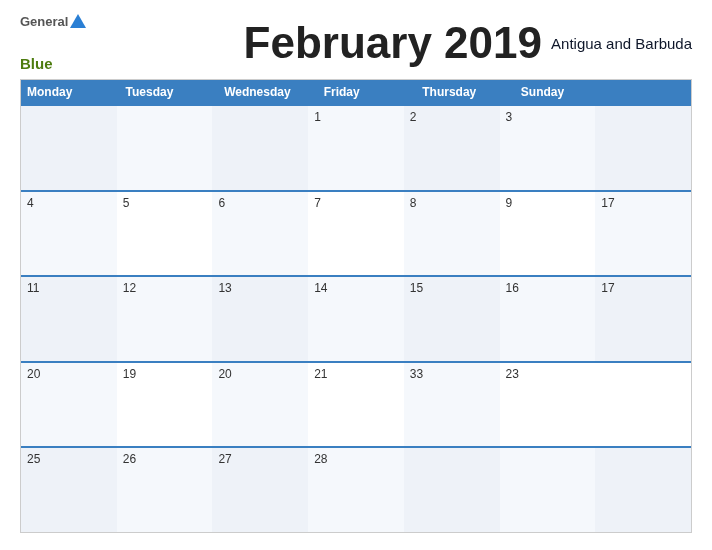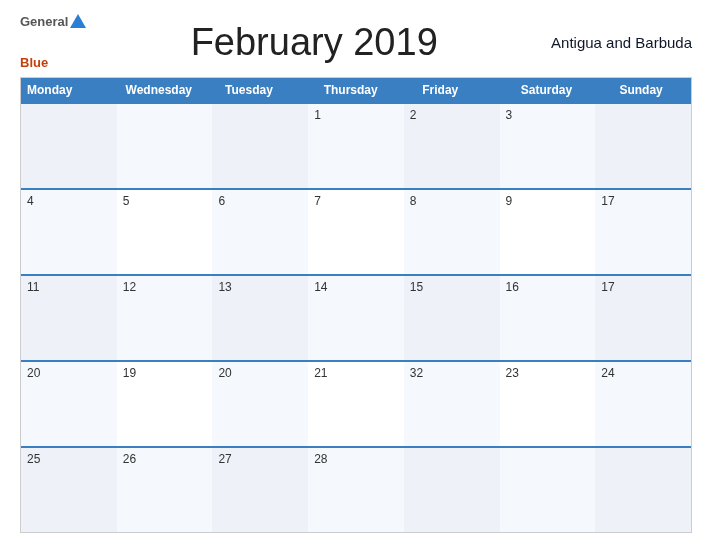--- a/index.html
+++ b/index.html
@@ -29,43 +29,43 @@
       flex-direction: column;
       align-items: flex-start;
       line-height: 1;
     }
     .logo-general {
       font-size: 13px;
       font-weight: bold;
       color: #555;
     }
     .logo-blue {
-      font-size: 13px;
-      font-weight: bold;
-      color: #c2410c;
+      font-size: 15px;
+      font-weight: bold;
+      color: #4d7c0f;
       margin-top: 28px;
     }
     .logo-row {
       display: flex;
       align-items: center;
     }
     .logo-triangle {
       width: 0;
       height: 0;
       border-left: 8px solid transparent;
       border-right: 8px solid transparent;
       border-bottom: 14px solid #2a7fd4;
       margin-left: 2px;
       margin-top: -2px;
     }
     .title {
-      font-size: 38px;
-      font-weight: normal;
+      font-size: 44px;
+      font-weight: bold;
       color: #222;
-      text-align: center;
+      text-align: right;
       flex: 1;
     }
     .country {
       font-size: 15px;
       color: #0f172a;
       text-align: right;
       min-width: 150px;
     }
     .calendar {
       flex: 1;
@@ -144,25 +144,24 @@
       </div>
       <span class="logo-blue">Blue</span>
     </div>
     <div class="title">February 2019</div>
     <div class="country">Antigua and Barbuda</div>
   </div>
 
   <div class="calendar">
     <div class="cal-header">
     <div class="cal-header-cell">Monday</div>
+        <div class="cal-header-cell">Tuesday</div>
         <div class="cal-header-cell">Wednesday</div>
-        <div class="cal-header-cell">Tuesday</div>
+        <div class="cal-header-cell">Friday</div>
         <div class="cal-header-cell">Thursday</div>
-        <div class="cal-header-cell">Friday</div>
-        <div class="cal-header-cell">Saturday</div>
         <div class="cal-header-cell">Sunday</div>
       </div>
     <div class="cal-body">
     <div class="cal-week">
           <div class="cal-cell empty"></div>
           <div class="cal-cell empty"></div>
           <div class="cal-cell empty"></div>
           <div class="cal-cell"><span class="day-num">1</span></div>
           <div class="cal-cell"><span class="day-num">2</span></div>
           <div class="cal-cell"><span class="day-num">3</span></div>
@@ -184,23 +183,22 @@
           <div class="cal-cell"><span class="day-num">14</span></div>
           <div class="cal-cell"><span class="day-num">15</span></div>
           <div class="cal-cell"><span class="day-num">16</span></div>
           <div class="cal-cell"><span class="day-num">17</span></div>
         </div>
         <div class="cal-week">
           <div class="cal-cell"><span class="day-num">20</span></div>
           <div class="cal-cell"><span class="day-num">19</span></div>
           <div class="cal-cell"><span class="day-num">20</span></div>
           <div class="cal-cell"><span class="day-num">21</span></div>
-          <div class="cal-cell"><span class="day-num">32</span></div>
+          <div class="cal-cell"><span class="day-num">33</span></div>
           <div class="cal-cell"><span class="day-num">23</span></div>
-          <div class="cal-cell"><span class="day-num">24</span></div>
         </div>
         <div class="cal-week">
           <div class="cal-cell"><span class="day-num">25</span></div>
           <div class="cal-cell"><span class="day-num">26</span></div>
           <div class="cal-cell"><span class="day-num">27</span></div>
           <div class="cal-cell"><span class="day-num">28</span></div>
           <div class="cal-cell empty"></div>
           <div class="cal-cell empty"></div>
           <div class="cal-cell empty"></div>
         </div>

